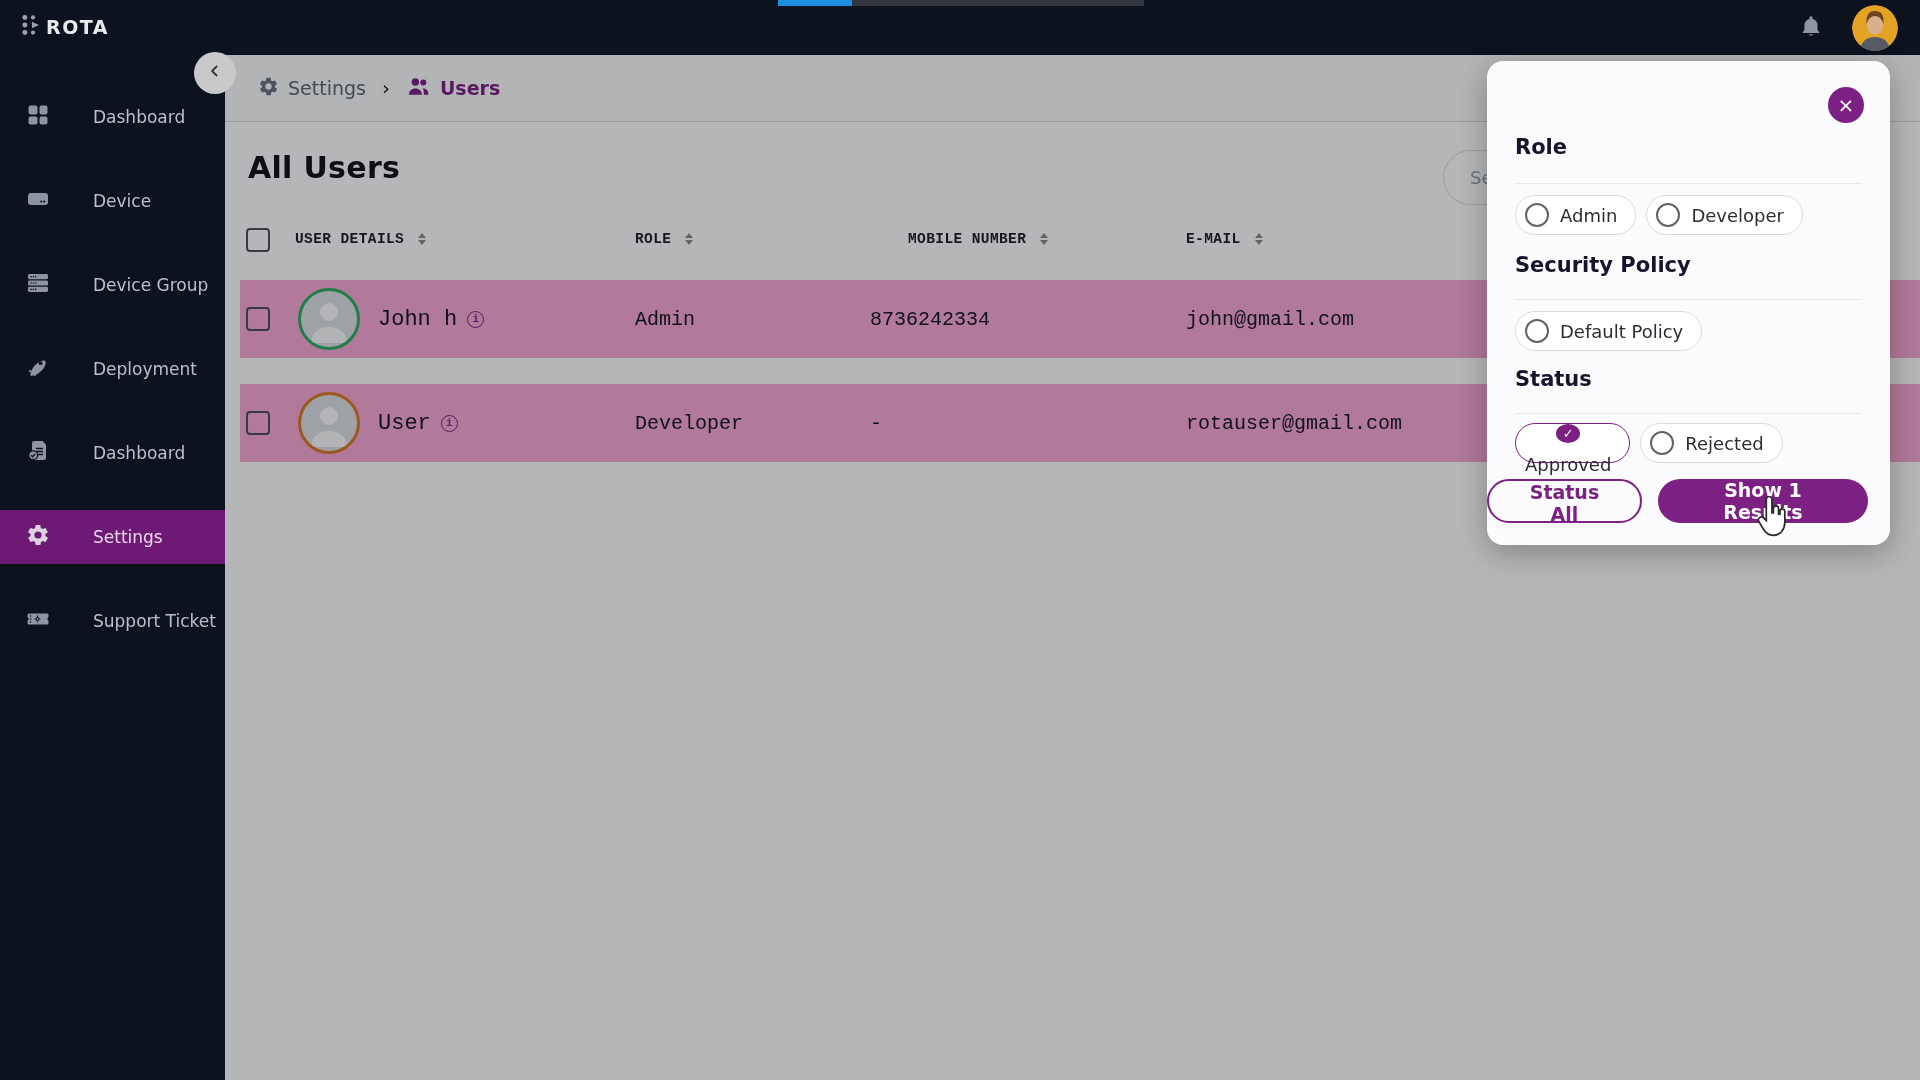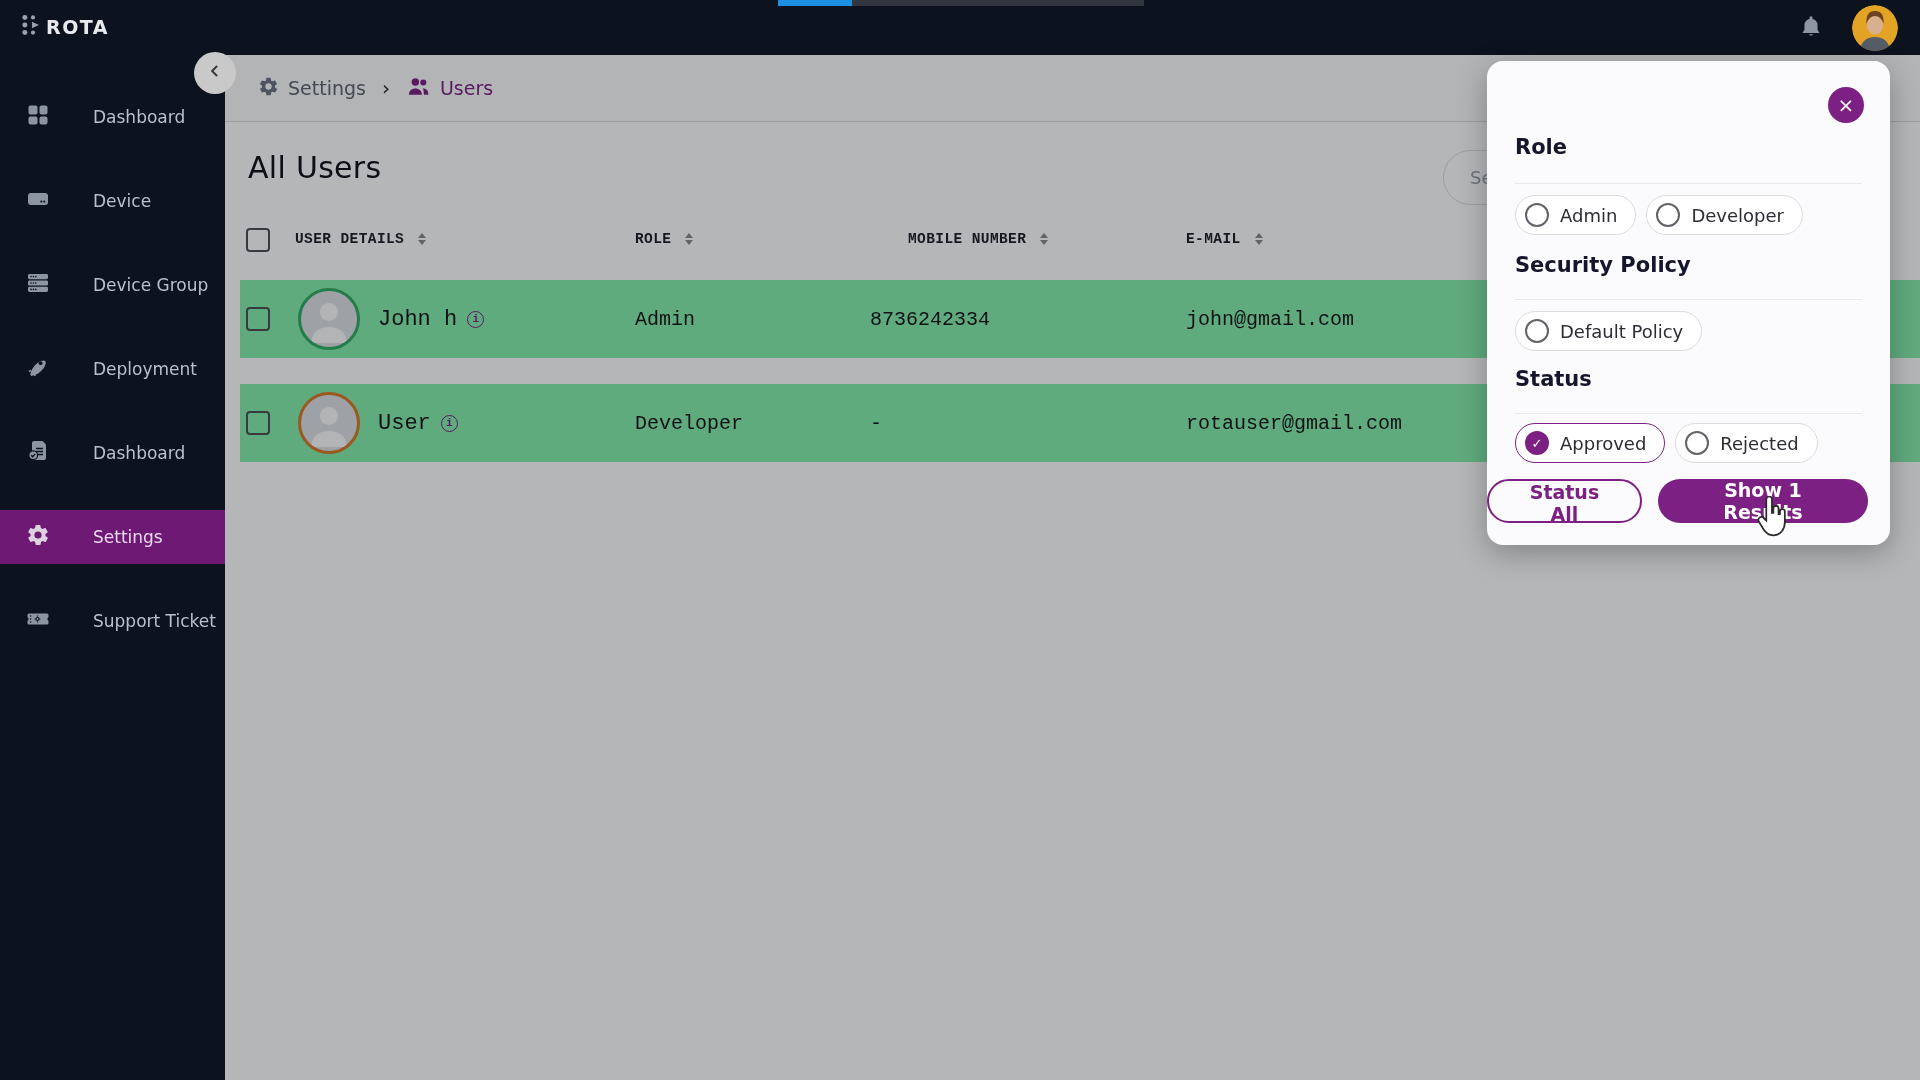--- a/index.html
+++ b/index.html
@@ -28,43 +28,43 @@
   .collapse-tab { position:absolute; left:194px; top:52px; width:42px; height:42px; border-radius:50%;
     background:#c9c9c9; z-index:45; display:flex; align-items:center; justify-content:center; cursor:pointer; }
 
   
   .main { position:absolute; left:225px; top:55px; right:0; bottom:0; background:#ffffff; z-index:10; }
   .crumb-bar { position:absolute; left:0; top:0; right:0; height:67px; border-bottom:1px solid #d8d8d8;
     display:flex; align-items:center; padding-left:33px; gap:12px; background:#fdfdfd; }
   .crumb { display:flex; align-items:center; gap:9px; cursor:pointer; }
   .crumb-label { font-size:19px; color:#5d6470; }
   .crumb-sep { font-size:20px; color:#2c2c2c; margin:0 4px; }
-  .crumb.current .crumb-label { color:#7d2083; }
-
-  .page-title { position:absolute; left:23px; top:95px; font-size:30px; font-weight:400; color:#101018; letter-spacing:.3px; }
+  .crumb.current .crumb-label { color:#7d2083;font-weight:bold; }
+
+  .page-title { position:absolute; left:23px; top:95px; font-size:30px; font-weight:700; color:#101018; letter-spacing:.3px; }
   .invite-btn { position:absolute; left:1033px; top:95px; width:163px; height:55px; border:none; border-radius:28px;
     background:#861F8E; color:#f3e6f4; font-size:20px; font-family:inherit; cursor:pointer; }
   .search-box { position:absolute; left:1218px; top:95px; width:250px; height:55px; border:1px solid #dcdcdc;
     border-radius:28px; background:#fff; padding:0 26px; font-size:18px; color:#333; font-family:inherit; outline:none; }
   .search-box::placeholder { color:#9aa0a8; }
 
   
   .table { position:absolute; left:15px; top:171px; right:0;font-family:Liberation Mono, monospace; }
   .t-head { position:relative; height:30px; margin-bottom:24px; }
   .cb { position:absolute; width:24px; height:24px; border:2px solid #4e4e55; border-radius:4px; background:transparent; cursor:pointer; }
   .t-head .cb { left:6px; top:2px; }
   .h-cell { position:absolute; top:5px; font-size:14.5px; font-weight:700; letter-spacing:.4px; color:#1e1e24;
     display:flex; align-items:center; }
   .sort { display:inline-flex; flex-direction:column; gap:2px; margin-left:14px; cursor:pointer; }
   .sort i { width:0; height:0; border-left:4.5px solid transparent; border-right:4.5px solid transparent; }
   .sort .up { border-bottom:5.5px solid #8a8a8a; }
   .sort .down { border-top:5.5px solid #8a8a8a; }
   .c1 { left:55px; } .c2 { left:395px; } .c3 { left:628px;margin-left:40px; } .c4 { left:946px; }
 
-  .t-row { position:relative; height:78px; margin-bottom:26px; background:#86efac; }
+  .t-row { position:relative; height:78px; margin-bottom:26px; background:#f9a8d4; }
   .t-row .cb { left:6px; top:27px; }
   .row-avatar { position:absolute; left:58px; top:8px; width:62px; height:62px; border-radius:50%;
     border:3px solid; overflow:hidden; background:#dfe2e5; }
   .cell { position:absolute; top:0; height:78px; display:flex; align-items:center; color:#131318; }
   .name-cell { left:138px; font-size:22px; font-weight:500; gap:10px; }
   .info-ico { width:17px; height:17px; border:1.4px solid #7d2083; border-radius:50%; color:#7d2083;
     font-size:11px; display:flex; align-items:center; justify-content:center; font-weight:700; cursor:pointer; }
   .role-cell { left:395px; font-size:20px; }
   .mob-cell { left:630px; font-size:20px; }
   .mail-cell { left:946px; font-size:20px; }
@@ -78,21 +78,21 @@
   .close-btn { position:absolute; right:26px; top:26px; width:36px; height:36px; border-radius:50%; border:none;
     background:#7d2083; color:#fff; font-size:20px; line-height:1; cursor:pointer; font-family:inherit; }
   .f-title { position:absolute; left:28px; font-size:21px; font-weight:700; color:#15152c; }
   .f-div { position:absolute; left:28px; right:28px; border-top:1px solid #e9e7ec; }
   .pill-row { position:absolute; left:28px; display:flex; gap:10px; }
   .pill { height:40px; border:1px solid #dcdcdc; border-radius:20px; background:#fff; display:flex;
     align-items:center; gap:11px; padding:0 18px 0 9px; cursor:pointer; }
   .radio { width:24px; height:24px; border-radius:50%; border:2px solid #62626a; background:#fff;
     display:flex; align-items:center; justify-content:center; }
   .pill-lbl { font-size:18px; color:#2c2c34; }
-  .pill.selected { border:1.6px solid #7d2083; }
+  .pill.selected { border:1.6px solid #7d2083;flex-direction:column; }
   .pill.selected .radio { background:#7d2083; border-color:#7d2083; }
   .pill.selected .radio::after { content:"✓"; color:#fff; font-size:13px; font-weight:700; }
   .f-footer { position:absolute; top:418px; right:22px; display:flex; gap:16px; }
   .btn-outline { height:44px; padding:0 24px; border:2px solid #7d2083; border-radius:22px; background:transparent;
     color:#7d2083; font-size:19px; font-weight:700; font-family:inherit; cursor:pointer; }
   .btn-fill { height:44px; padding:0 24px; border:none; border-radius:22px; background:#7d2083;
     color:#fff; font-size:19px; font-weight:700; font-family:inherit; cursor:pointer; }
 
   .cursor-hand { position:absolute; left:1752px; top:496px; z-index:80; pointer-events:none; }
 </style>

